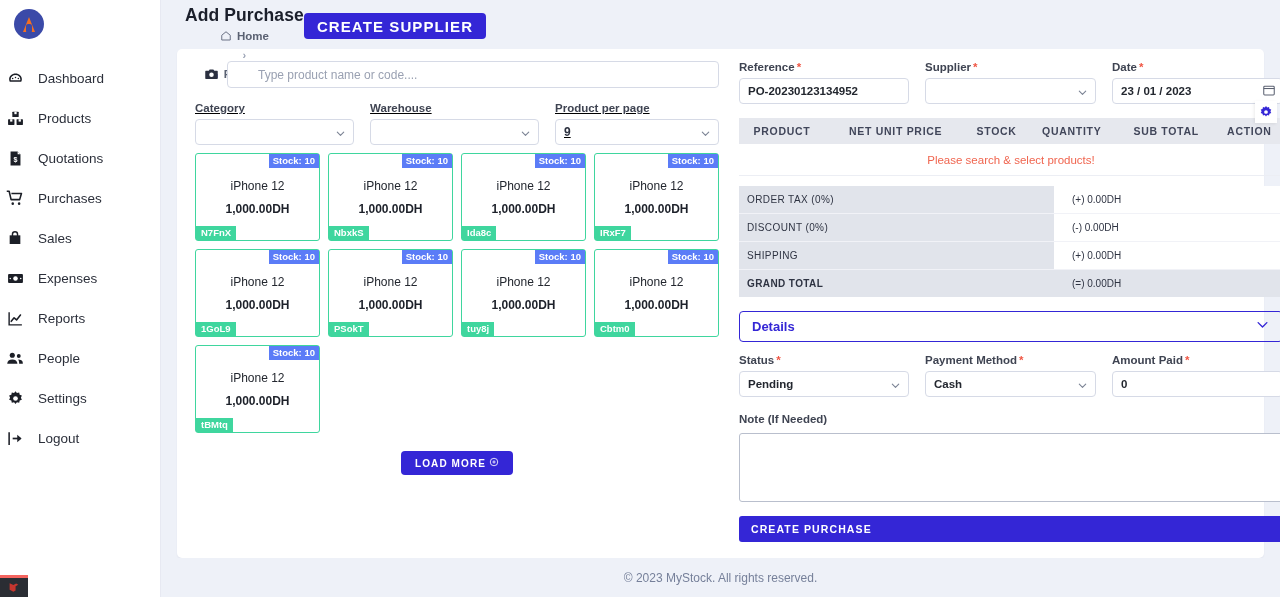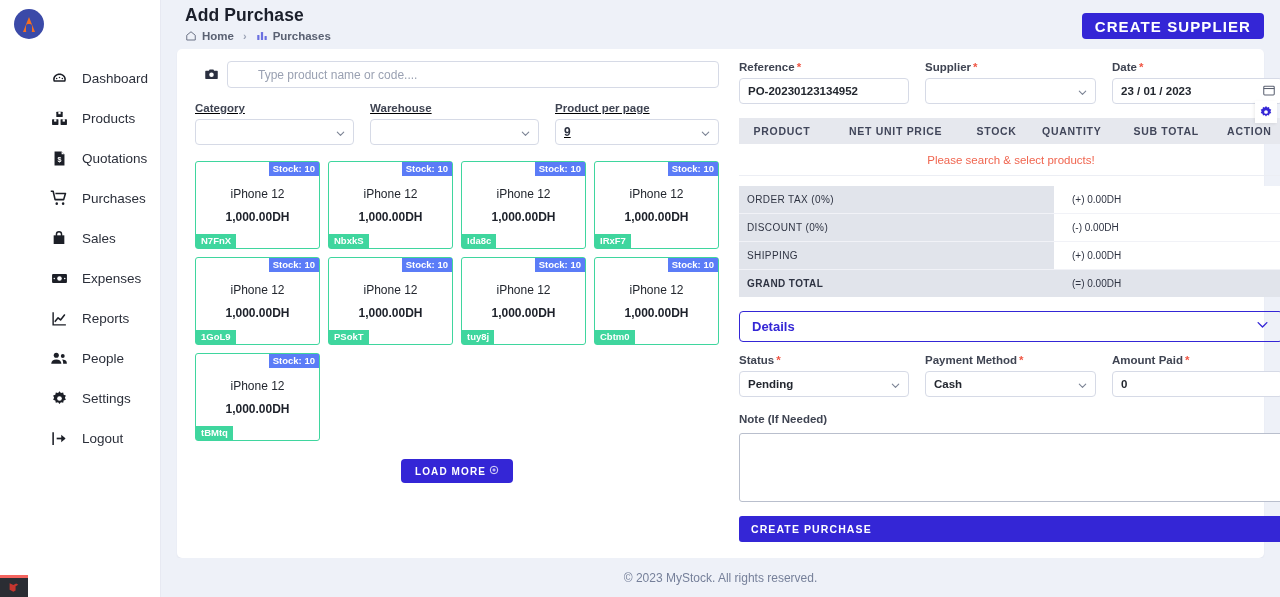--- a/index.html
+++ b/index.html
@@ -29,45 +29,45 @@
     border-bottom: 15px solid #f36f21;
   }
   .brand-logo .flame::after {
     content: ""; position: absolute; left: -3px; top: 7px;
     width: 6px; height: 9px; background: #3b4aa8; border-radius: 2px;
   }
   .nav { margin-top: 10px; }
   .nav-item {
     display: flex; align-items: center; gap: 14px;
     height: 40px; padding-left: 6px; cursor: pointer;
-    color: #2b2f3a; font-size: 13.5px; margin-left: 44px;
+    color: #2b2f3a; font-size: 13.5px;
   }
   .nav-ico {
     width: 18px; height: 18px; display: flex;
     align-items: center; justify-content: center; color: #1c1f27;
     flex: 0 0 18px;
   }
   .nav-ico svg { display: block; }
   .debugbar {
     position: absolute; left: 0; bottom: 0; width: 28px; height: 22px;
     background: #2a2d33; border-top: 3px solid #f4645f;
     display: flex; align-items: center; justify-content: center;
   }
   .debugbar svg { display: block; }
 
   
   .main { flex: 1 1 auto; height: 597px; position: relative; overflow: hidden; }
 
   .topbar {
     height: 49px; padding: 4px 16px 0 24px;
-    display: flex; justify-content: space-between; align-items: flex-start;
+    display: flex; justify-content: flex-start; align-items: flex-start;
     background: #eef1f8;
   }
   .page-title { font-size: 17.5px; font-weight: bold; color: #1b1f2b; letter-spacing: .1px; line-height: 22px; }
-  .breadcrumb { display: flex; align-items: center; gap: 7px; margin-top: 4px; font-size: 11.5px; font-weight: bold; color: #5a6172; }
+  .breadcrumb { display: flex; align-items: center; gap: 7px; margin-top: 4px; font-size: 11.5px; font-weight: bold; color: #5a6172; flex-direction: column; }
   .breadcrumb .crumb { display: flex; align-items: center; gap: 5px; cursor: pointer; }
   .breadcrumb .sep { color: #9aa2b4; font-size: 11px; margin: 0 2px; }
   .bc-ico { display: flex; align-items: center; }
   .btn-create-supplier {
     margin-top: 9px; background: #3426d6; color: #fff; border: none;
     border-radius: 4px; height: 26px; padding: 0 13px;
     font-size: 15px; font-weight: bold; letter-spacing: 1.1px;
     font-family: "Liberation Sans", sans-serif; cursor: pointer;
   }
 
@@ -93,21 +93,21 @@
   .field.wh { width: 171px; }
   .field.ppp { width: 166px; }
   .field-label { font-size: 11.5px; font-weight: bold; color: #3f4452; margin-bottom: 5px; }
   .sel {
     position: relative; height: 26px; border: 1px solid #d6dae6; border-radius: 4px;
     background: #fff; display: flex; align-items: center; padding: 0 24px 0 8px;
     font-size: 12px; color: #2d3240; font-weight: bold; cursor: pointer;
   }
   .sel .chev { position: absolute; right: 7px; top: 8px; }
 
-  .cards-grid { margin-top: 16px; display: flex; flex-wrap: wrap; gap: 8px 8px; width: 524px; }
+  .cards-grid { margin-top: 8px; display: flex; flex-wrap: wrap; gap: 8px 8px; width: 524px; }
   .pcard {
     width: 125px; height: 88px; border: 1px solid #3fd69e; border-radius: 3px;
     position: relative; background: #fff; cursor: pointer;
     display: flex; flex-direction: column; align-items: center; justify-content: center;
   }
   .pcard .stock {
     position: absolute; top: 0; right: 0; background: #5b7cf7; color: #fff;
     font-size: 9.5px; font-weight: bold; padding: 1px 4px; line-height: 12px;
   }
   .pcard .pname { font-size: 12px; color: #23272f; margin-bottom: 9px; }

